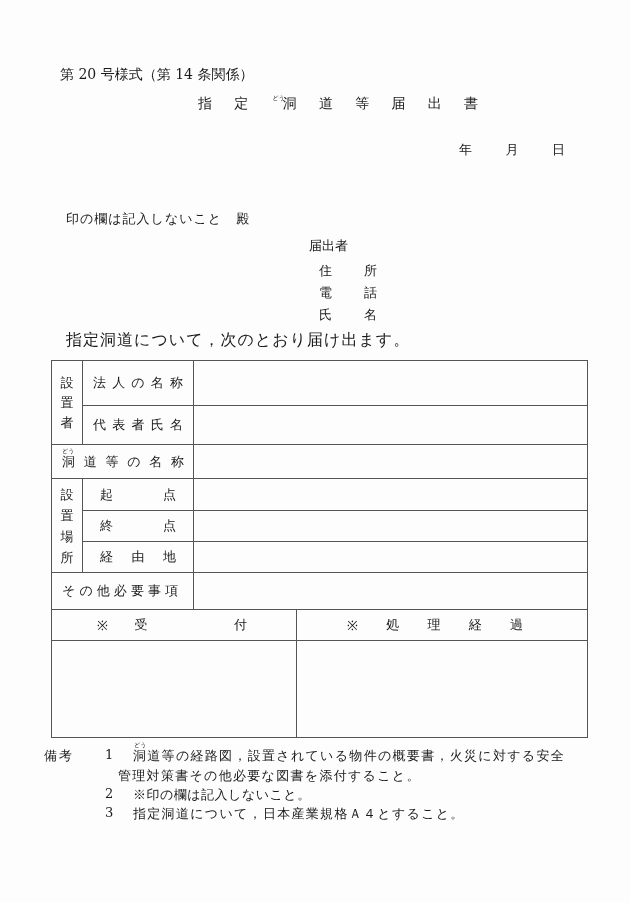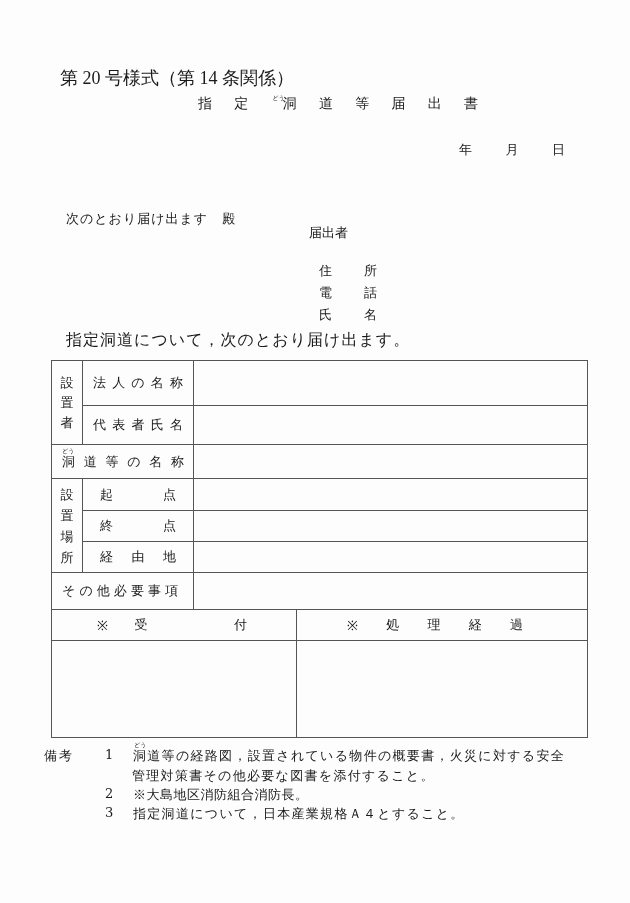--- a/index.html
+++ b/index.html
@@ -11,21 +11,21 @@
       width: 630px;
       height: 903px;
       position: relative;
       overflow: hidden;
       font-family: "DejaVu Serif", "Liberation Serif", serif;
       color: #1a1a1a;
       font-size: 13px;
     }
     .abs { position: absolute; white-space: nowrap; }
 
-    .form-no { left: 60px; top: 66px; font-size: 18px; font-family: Liberation Serif, serif; }
+    .form-no { left: 60px; top: 66px; font-size: 14px; }
 
     .title {
       left: 198px; top: 95px; width: 280px;
       display: flex; justify-content: space-between;
       font-size: 14px;
     }
     .title span { position: relative; }
     .ruby-small {
       position: absolute; top: -8px; left: 2px;
       font-size: 6px; letter-spacing: 0;
@@ -33,21 +33,21 @@
 
     .date {
       left: 459px; top: 141px; width: 106px;
       display: flex; justify-content: space-between;
       font-size: 13px;
     }
 
     .addressee { left: 66px; top: 210px; font-size: 13px; letter-spacing: 1px; }
     .addressee .dono { margin-left: 14px; }
 
-    .applicant-head { left: 309px; top: 224px; font-size: 13px; }
+    .applicant-head { left: 309px; top: 237px; font-size: 13px; }
     .app-row {
       left: 319px; width: 58px;
       display: flex; justify-content: space-between;
       font-size: 13px;
     }
     .app-row.r1 { top: 262px; }
     .app-row.r2 { top: 284px; }
     .app-row.r3 { top: 306px; }
 
     .intro { left: 66px; top: 330px; font-size: 16px; letter-spacing: 1px; }
@@ -87,21 +87,21 @@
   <span>書</span>
 </div>
 
 <div class="abs date">
   <span>年</span>
   <span>月</span>
   <span>日</span>
 </div>
 
 <div class="abs addressee">
-  <span>次のとおり届け出ます</span><span class="dono">殿</span>
+  <span>印の欄は記入しないこと</span><span class="dono">殿</span>
 </div>
 
 <div class="abs applicant-head">届出者</div>
 <div class="abs app-row r1">
   <span>住</span>
   <span>所</span>
 </div>
 <div class="abs app-row r2">
   <span>電</span>
   <span>話</span>
@@ -219,20 +219,20 @@
 
 <div class="cell-text" style="left:52px; top:641px; width:244px; height:96px;"></div>
 <div class="cell-text" style="left:297px; top:641px; width:290px; height:96px;"></div>
 
 <div class="notes">
   <div class="note-line" style="left:44px; top:747px; letter-spacing:2px;">備考</div>
   <div class="note-line" style="left:105px; top:747px;">1</div>
   <div class="note-line" style="left:133px; top:747px; letter-spacing:1.3px;">
     <span style="position:relative;"><span class="ruby-small" style="top:-7px; left:1px;">どう</span></span><span>洞道等の経路図，設置されている物件の概要書，火災に対する安全</span>
   </div>
-  <div class="note-line" style="left:132px; top:767px; letter-spacing:1.3px;">管理対策書その他必要な図書を添付すること。</div>
+  <div class="note-line" style="left:118px; top:767px; letter-spacing:1.3px;">管理対策書その他必要な図書を添付すること。</div>
 
   <div class="note-line" style="left:105px; top:786px;">2</div>
-  <div class="note-line" style="left:133px; top:786px; letter-spacing:0.5px;">※大島地区消防組合消防長。</div>
+  <div class="note-line" style="left:133px; top:786px; letter-spacing:0.5px;">※印の欄は記入しないこと。</div>
 
   <div class="note-line" style="left:105px; top:805px;">3</div>
   <div class="note-line" style="left:133px; top:805px; letter-spacing:1.3px;">指定洞道について，日本産業規格Ａ４とすること。</div>
 </div>
 
 </body></html>

